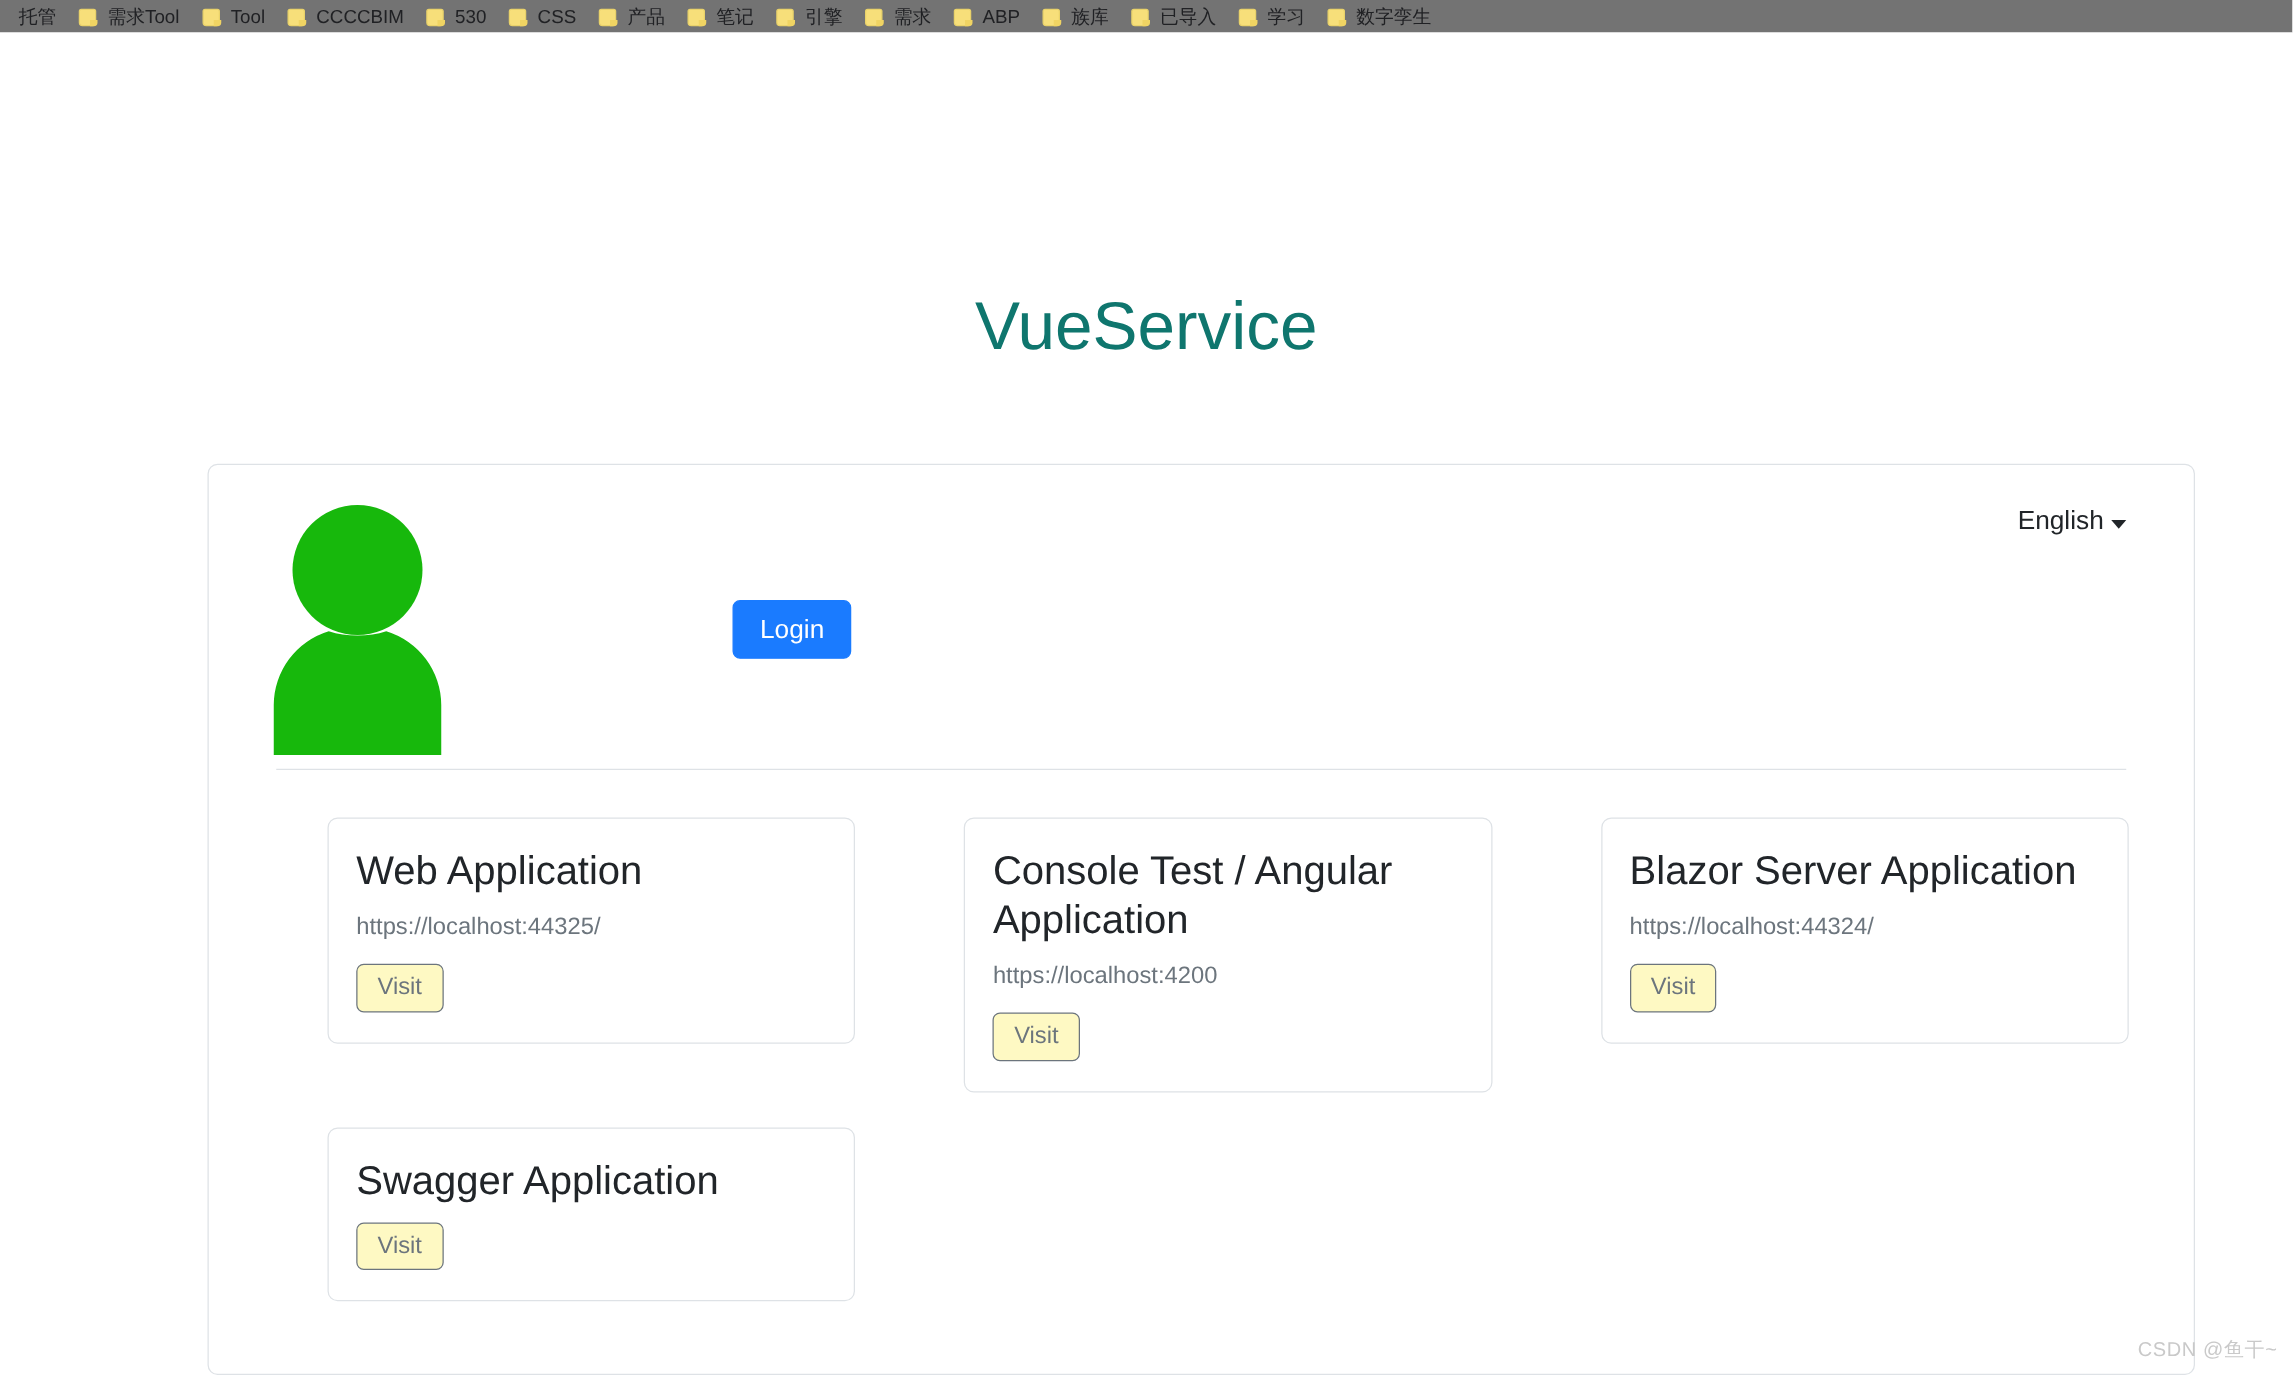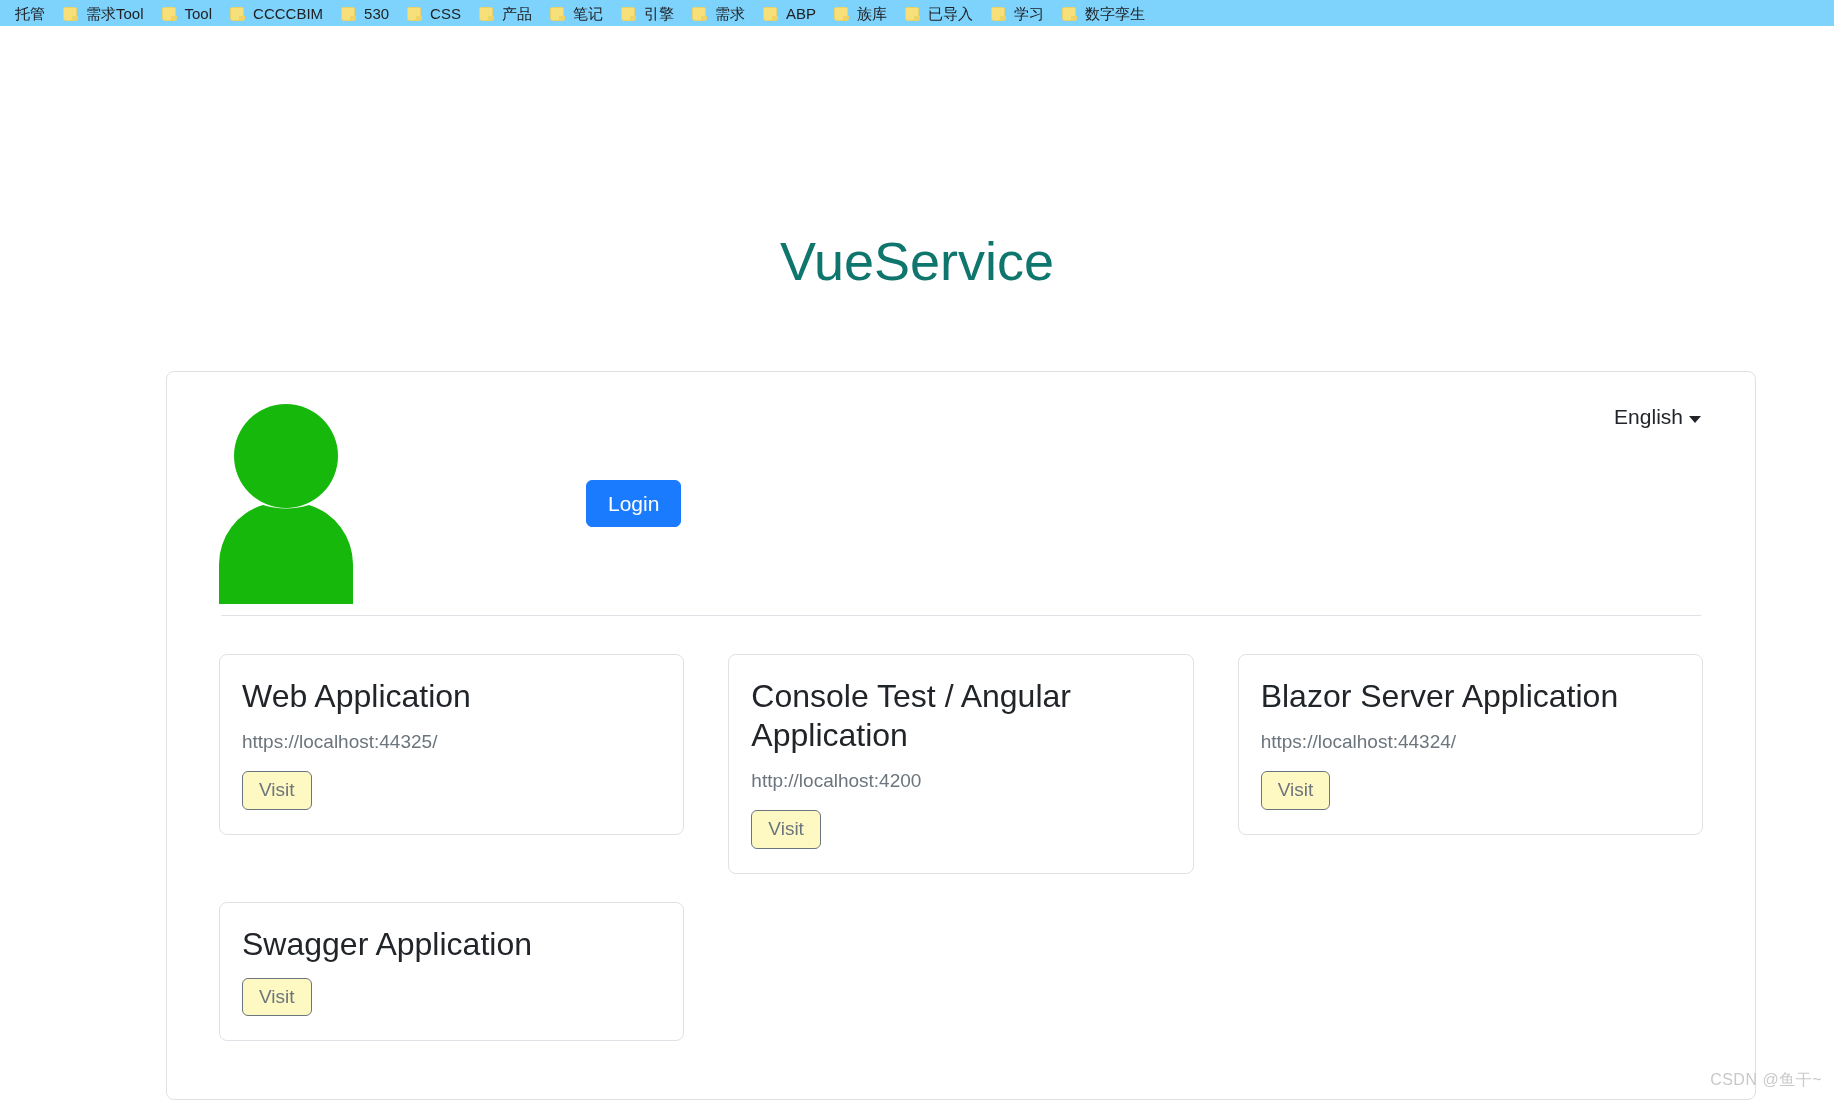--- a/index.html
+++ b/index.html
@@ -11,21 +11,21 @@
     overflow: hidden;
   }
 
   
   #bookmarks-bar {
     display: flex;
     align-items: center;
     height: 26px;
     padding: 0 6px;
     gap: 0px;
-    background: #7dd3fc;
+    background: #737373;
     white-space: nowrap;
     overflow: hidden;
   }
   .bm-item {
     display: inline-flex;
     align-items: center;
     height: 24px;
     padding: 0 9px;
     border-radius: 4px;
     font-size: 15px;
@@ -152,20 +152,21 @@
     padding: 10px 22px 18px 22px;
     display: flex;
   }
   .app-card {
     border: 1px solid #dee2e6;
     border-radius: 8px;
     padding: 22px 22px 24px 22px;
     width: 100%;
     background: #ffffff;
     align-self: flex-start;
+    margin-left: 43px;
   }
   .app-title {
     font-size: 32px;
     font-weight: 400;
     color: #212529;
     line-height: 1.22;
     margin: 0 0 14px 0;
   }
   .app-url {
     font-size: 19px;
@@ -325,21 +326,21 @@
       </div>
     </div>
 
     <hr id="card-divider">
 
     <div id="apps-grid">
         <div class="app-cell">
           <div class="app-card"><div class="app-title">Web Application</div><div class="app-url">https://localhost:44325/</div><button class="visit-button">Visit</button></div>
         </div>
         <div class="app-cell">
-          <div class="app-card"><div class="app-title">Console Test / Angular Application</div><div class="app-url">http://localhost:4200</div><button class="visit-button">Visit</button></div>
+          <div class="app-card"><div class="app-title">Console Test / Angular Application</div><div class="app-url">https://localhost:4200</div><button class="visit-button">Visit</button></div>
         </div>
         <div class="app-cell">
           <div class="app-card"><div class="app-title">Blazor Server Application</div><div class="app-url">https://localhost:44324/</div><button class="visit-button">Visit</button></div>
         </div>
         <div class="app-cell">
           <div class="app-card"><div class="app-title">Swagger Application</div><button class="visit-button">Visit</button></div>
         </div>
       </div>
   </div>
 

